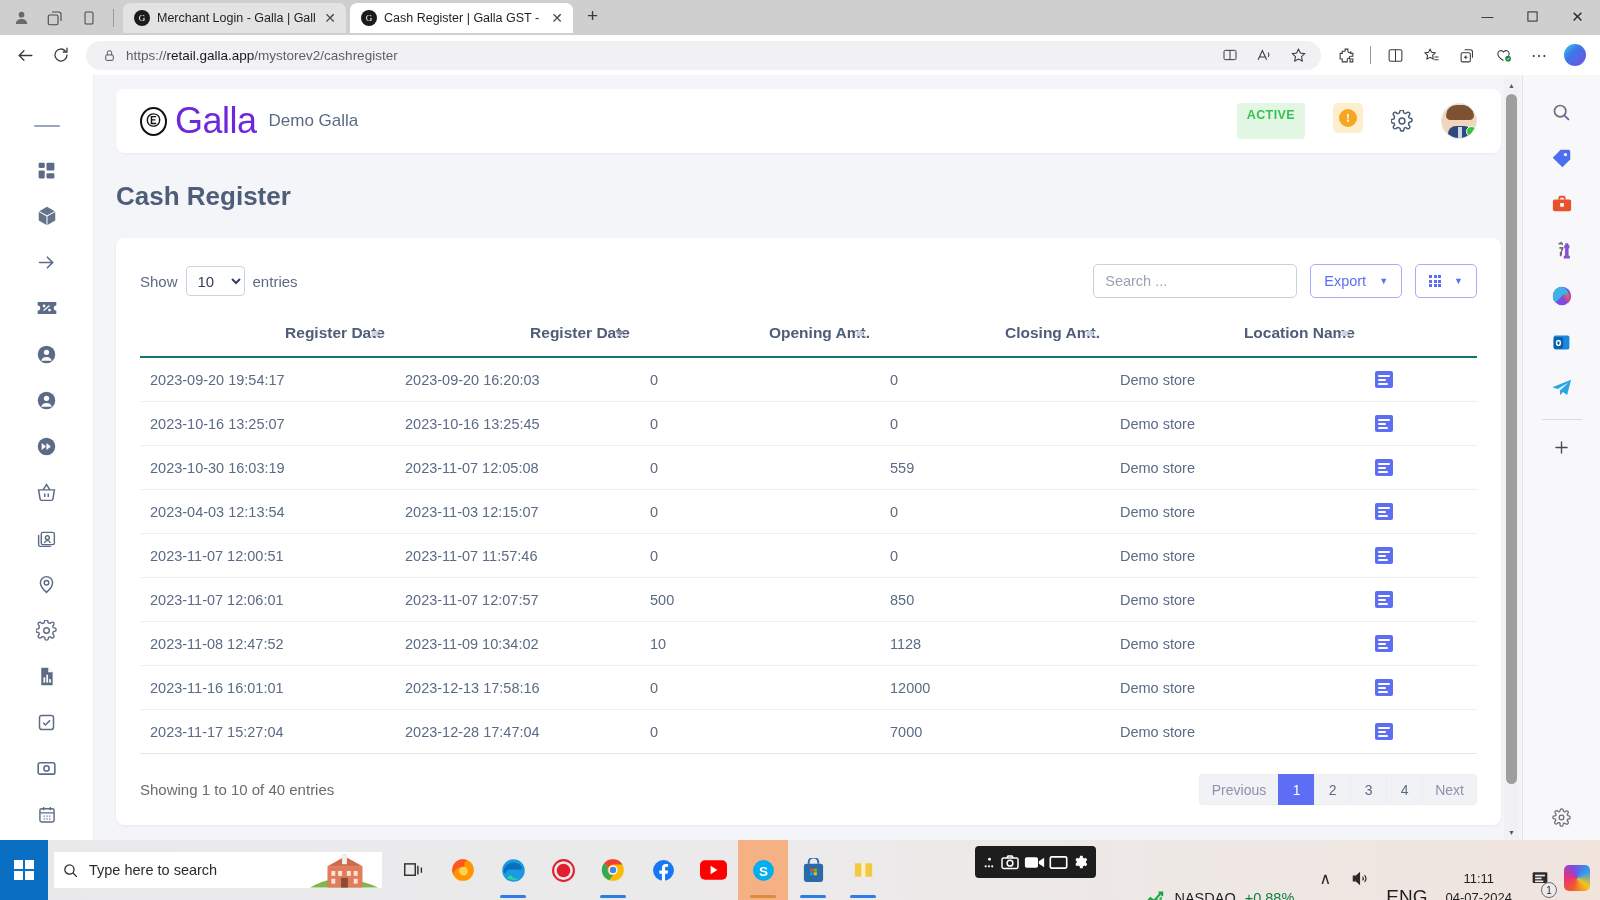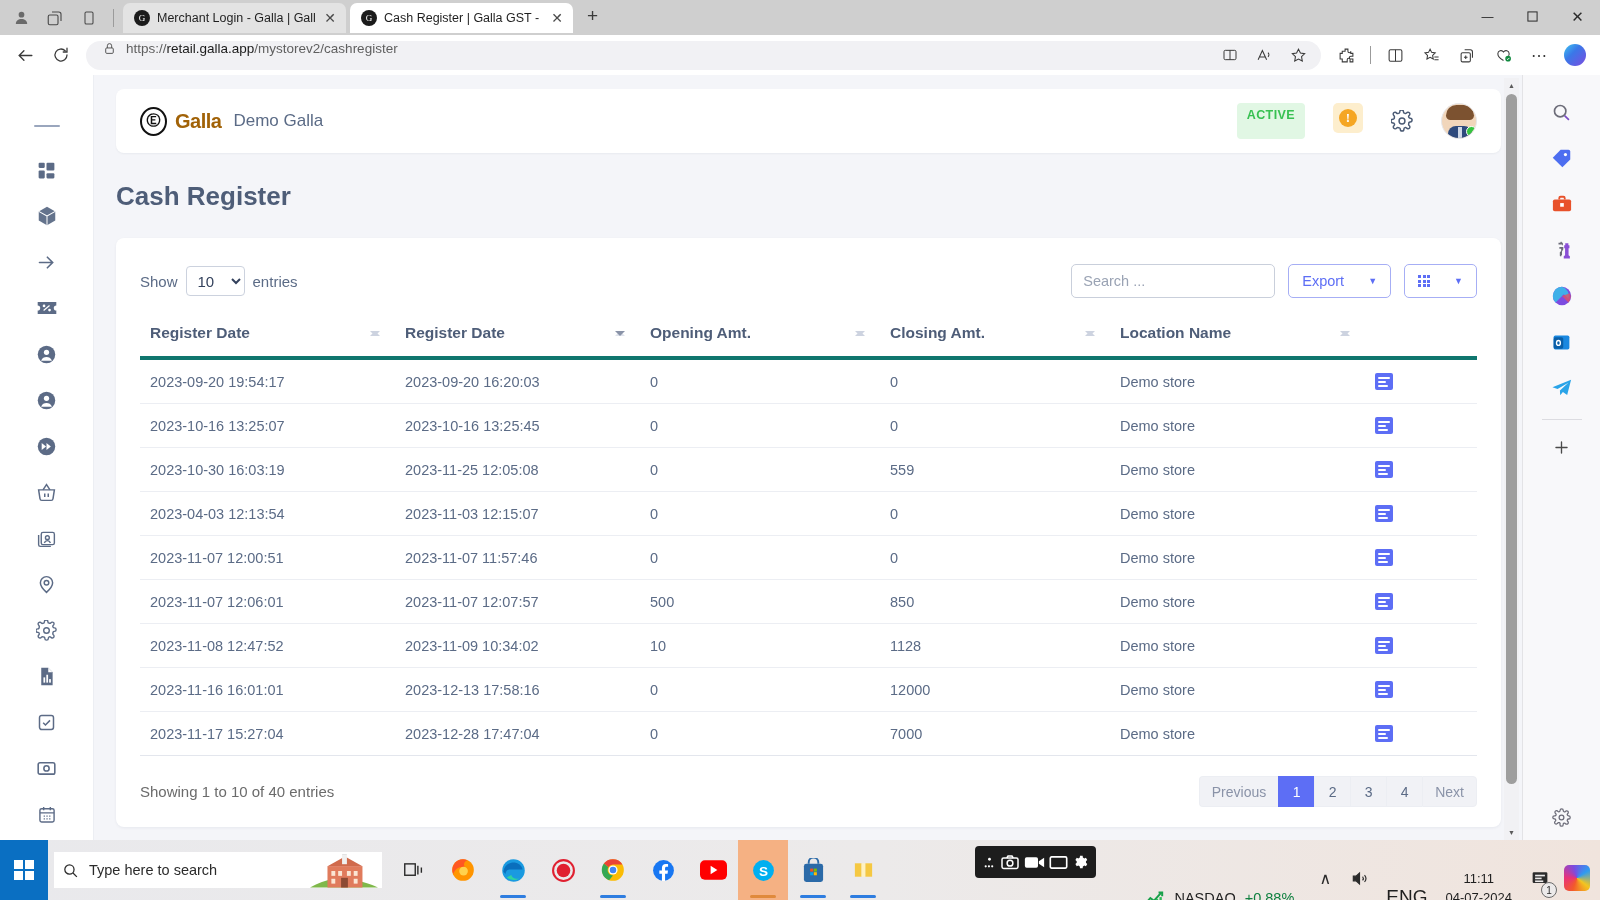--- a/index.html
+++ b/index.html
@@ -45,21 +45,21 @@
             font-size: 12px; color: #2b2b2b; }
   .winbtn.close-btn { font-size: 15px; }
 
   .navbar {
     position: absolute; left: 0; top: 35px; width: 1600px; height: 40px;
     background: #ffffff; display: flex; align-items: center; padding: 0 8px; gap: 2px;
   }
   .nav-ic { width: 34px; height: 30px; display: flex; align-items: center; justify-content: center; color: #3a3a3a; }
   .omnibox {
     flex: 1; height: 29px; background: #f1f1f4; border-radius: 15px;
-    display: flex; padding: 0 6px 0 12px; margin: 0 6px;
+    display: flex; align-items: center; padding: 0 6px 0 12px; margin: 0 6px;
   }
   .omnibox .lock { width: 22px; display: flex; justify-content: center; color: #4a4a4a; }
   .url { font-size: 13.5px; color: #2c2c2c; margin-left: 6px; font-family: "Liberation Sans", sans-serif; }
   .url .host { color: #1a1a1a; }
   .url .path { color: #5f5f5f; }
   .omni-actions { margin-left: auto; display: flex; align-items: center; }
   .copilot-ic {
     width: 22px; height: 22px; border-radius: 50%;
     background: linear-gradient(135deg,#3ec6f0 0%,#3a78e8 40%,#7b4ce0 100%);
   }
@@ -85,21 +85,21 @@
     margin: 14px 22px 0 22px; height: 64px; background: #ffffff;
     border-radius: 8px; display: flex; align-items: center; padding: 0 24px;
     box-shadow: 0 1px 2px rgba(20,30,60,.05);
   }
   .logo-wrap { display: flex; align-items: center; gap: 8px; }
   .logo-coin {
     width: 27px; height: 29px; border-radius: 50%;
     border: 2px solid #111; display: flex; align-items: center; justify-content: center;
     font-size: 14px; font-weight: bold; color: #111; font-family: "Liberation Serif", serif;
   }
-  .logo-text { font-size: 20px; font-weight: 700; color: #a16207; letter-spacing: -.5px; }
+  .logo-text { font-size: 36px; font-weight: 400; color: #6d28d9; letter-spacing: -.5px; }
   .brandsub { font-size: 17px; color: #5b6b86; margin-left: 12px; }
   .brand-right { margin-left: auto; display: flex; gap: 28px; }
   .badge-active {
     background: #e1f7e4; color: #38c152; font-size: 12.5px; font-weight: bold;
     padding: 5px 10px; border-radius: 4px; letter-spacing: .4px;
   }
   .warn-btn {
     width: 30px; height: 30px; background: #fdeecd; border-radius: 5px;
     display: flex; align-items: center; justify-content: center;
   }
@@ -139,30 +139,30 @@
   .toolbar-right { margin-left: auto; display: flex; align-items: center; gap: 13px; }
   .search-input {
     width: 204px; height: 34px; border: 1px solid #c9cfdb; border-radius: 5px;
     padding: 0 11px; font-size: 14.5px; color: #33415c;
     font-family: "Liberation Sans", sans-serif; background: #fff; margin-left: 48px;
   }
   .search-input::placeholder { color: #9aa3b4; }
   .btn-outline {
     height: 34px; border: 1px solid #a6aef5; border-radius: 5px; background: #fff;
     color: #5d6ef5; font-size: 14.5px; display: flex; align-items: center;
-    gap: 24px; padding: 0 13px; font-family: "Liberation Sans", sans-serif;
+    gap: 13px; padding: 0 13px; font-family: "Liberation Sans", sans-serif;
   }
   .caret { font-size: 9px; }
   .grid-glyph { display: grid; grid-template-columns: repeat(3,3px); gap: 1.5px; }
   .grid-glyph i { width: 3px; height: 3px; background: #5d6ef5; display: block; }
 
   table.dt { width: 100%; border-collapse: collapse; margin-top: 16px; }
   table.dt th {
-    text-align: left; font-size: 15.5px; color: #4e5d78; font-weight: bold;
-    padding: 10px 10px 14px 10px; border-bottom: 4px solid #0f766e; position: relative;
+    text-align: right; font-size: 15.5px; color: #4e5d78; font-weight: bold;
+    padding: 10px 10px 14px 10px; border-bottom: 2px solid #0f766e; position: relative;
   }
   table.dt th .sorter {
     position: absolute; right: 16px; top: 50%; transform: translateY(-60%);
     width: 9px; height: 15px;
   }
   .dia { width: 0; height: 0; border: 5px solid transparent; }
   .dia-up { border-bottom: 5px solid #cdd3e0; position: absolute; top: 0; left: 0; }
   .dia-dn { border-top: 5px solid #cdd3e0; position: absolute; bottom: 0; left: 0; }
   .sorter.desc .dia-dn { border-top-color: #8a93a8; }
   .sorter.desc .dia-up { border-bottom-color: #dfe3ec; }
@@ -666,21 +666,21 @@
               <td>
                 <span class="doc-ic">
                   <span></span>
                   <span></span>
                   <span></span>
                 </span>
               </td>
             </tr>
           <tr>
               <td>2023-10-30 16:03:19</td>
-              <td>2023-11-25 12:05:08</td>
+              <td>2023-11-07 12:05:08</td>
               <td>0</td>
               <td>559</td>
               <td>Demo store</td>
               <td>
                 <span class="doc-ic">
                   <span></span>
                   <span></span>
                   <span></span>
                 </span>
               </td>

